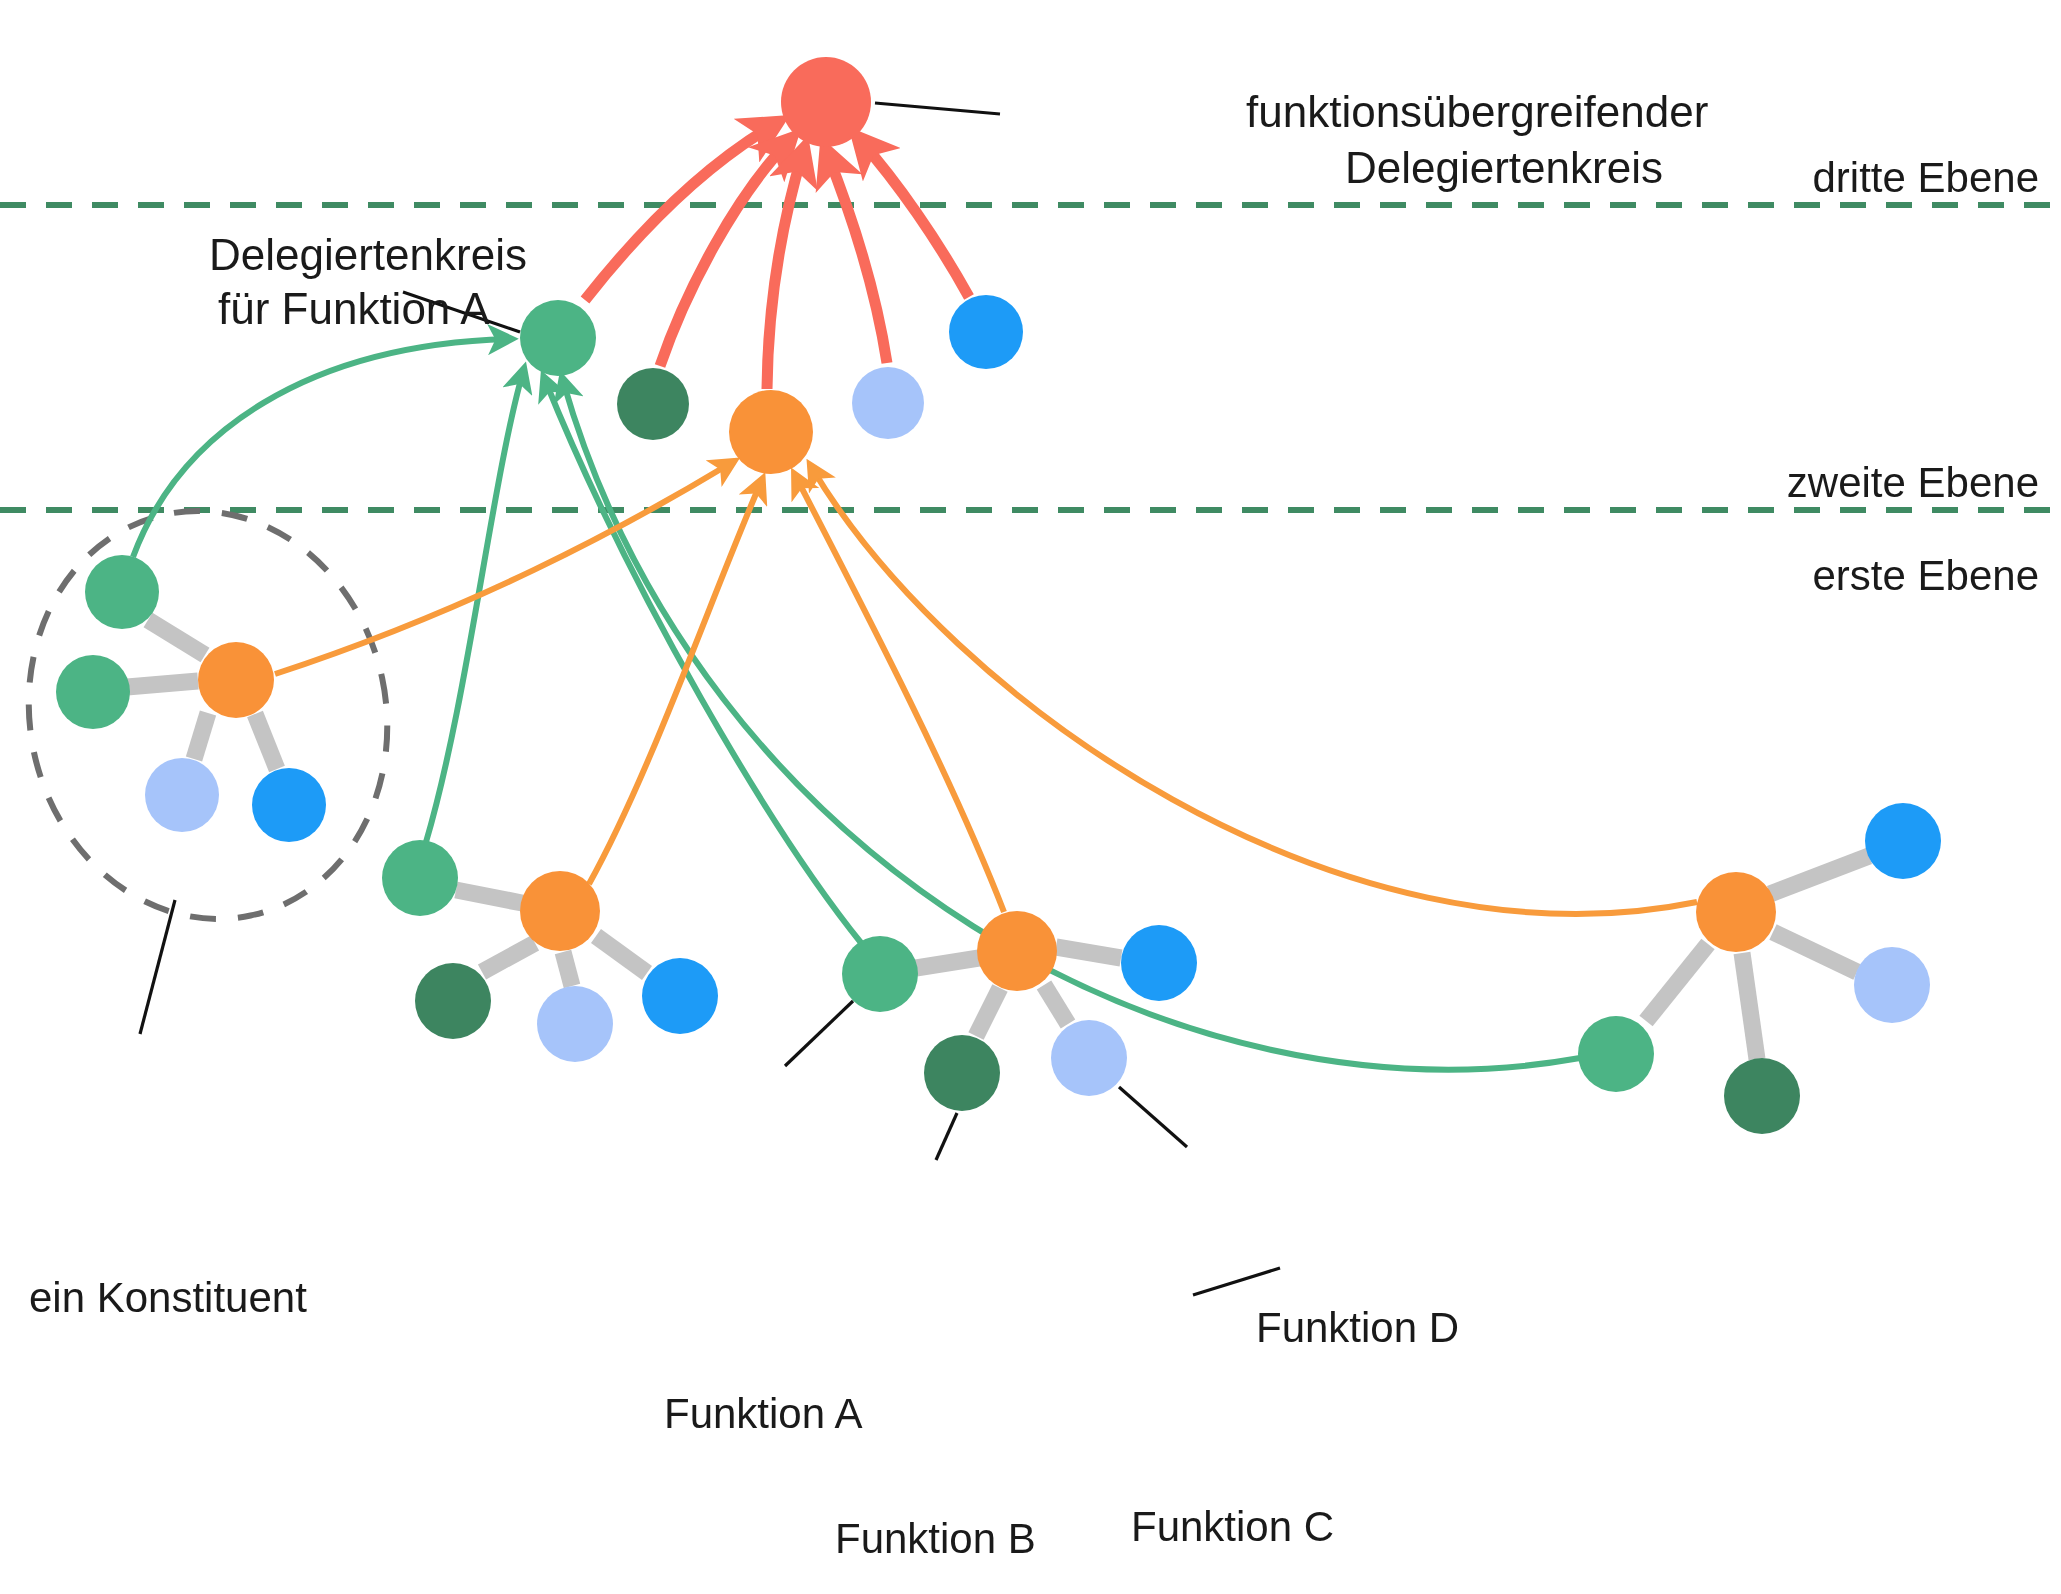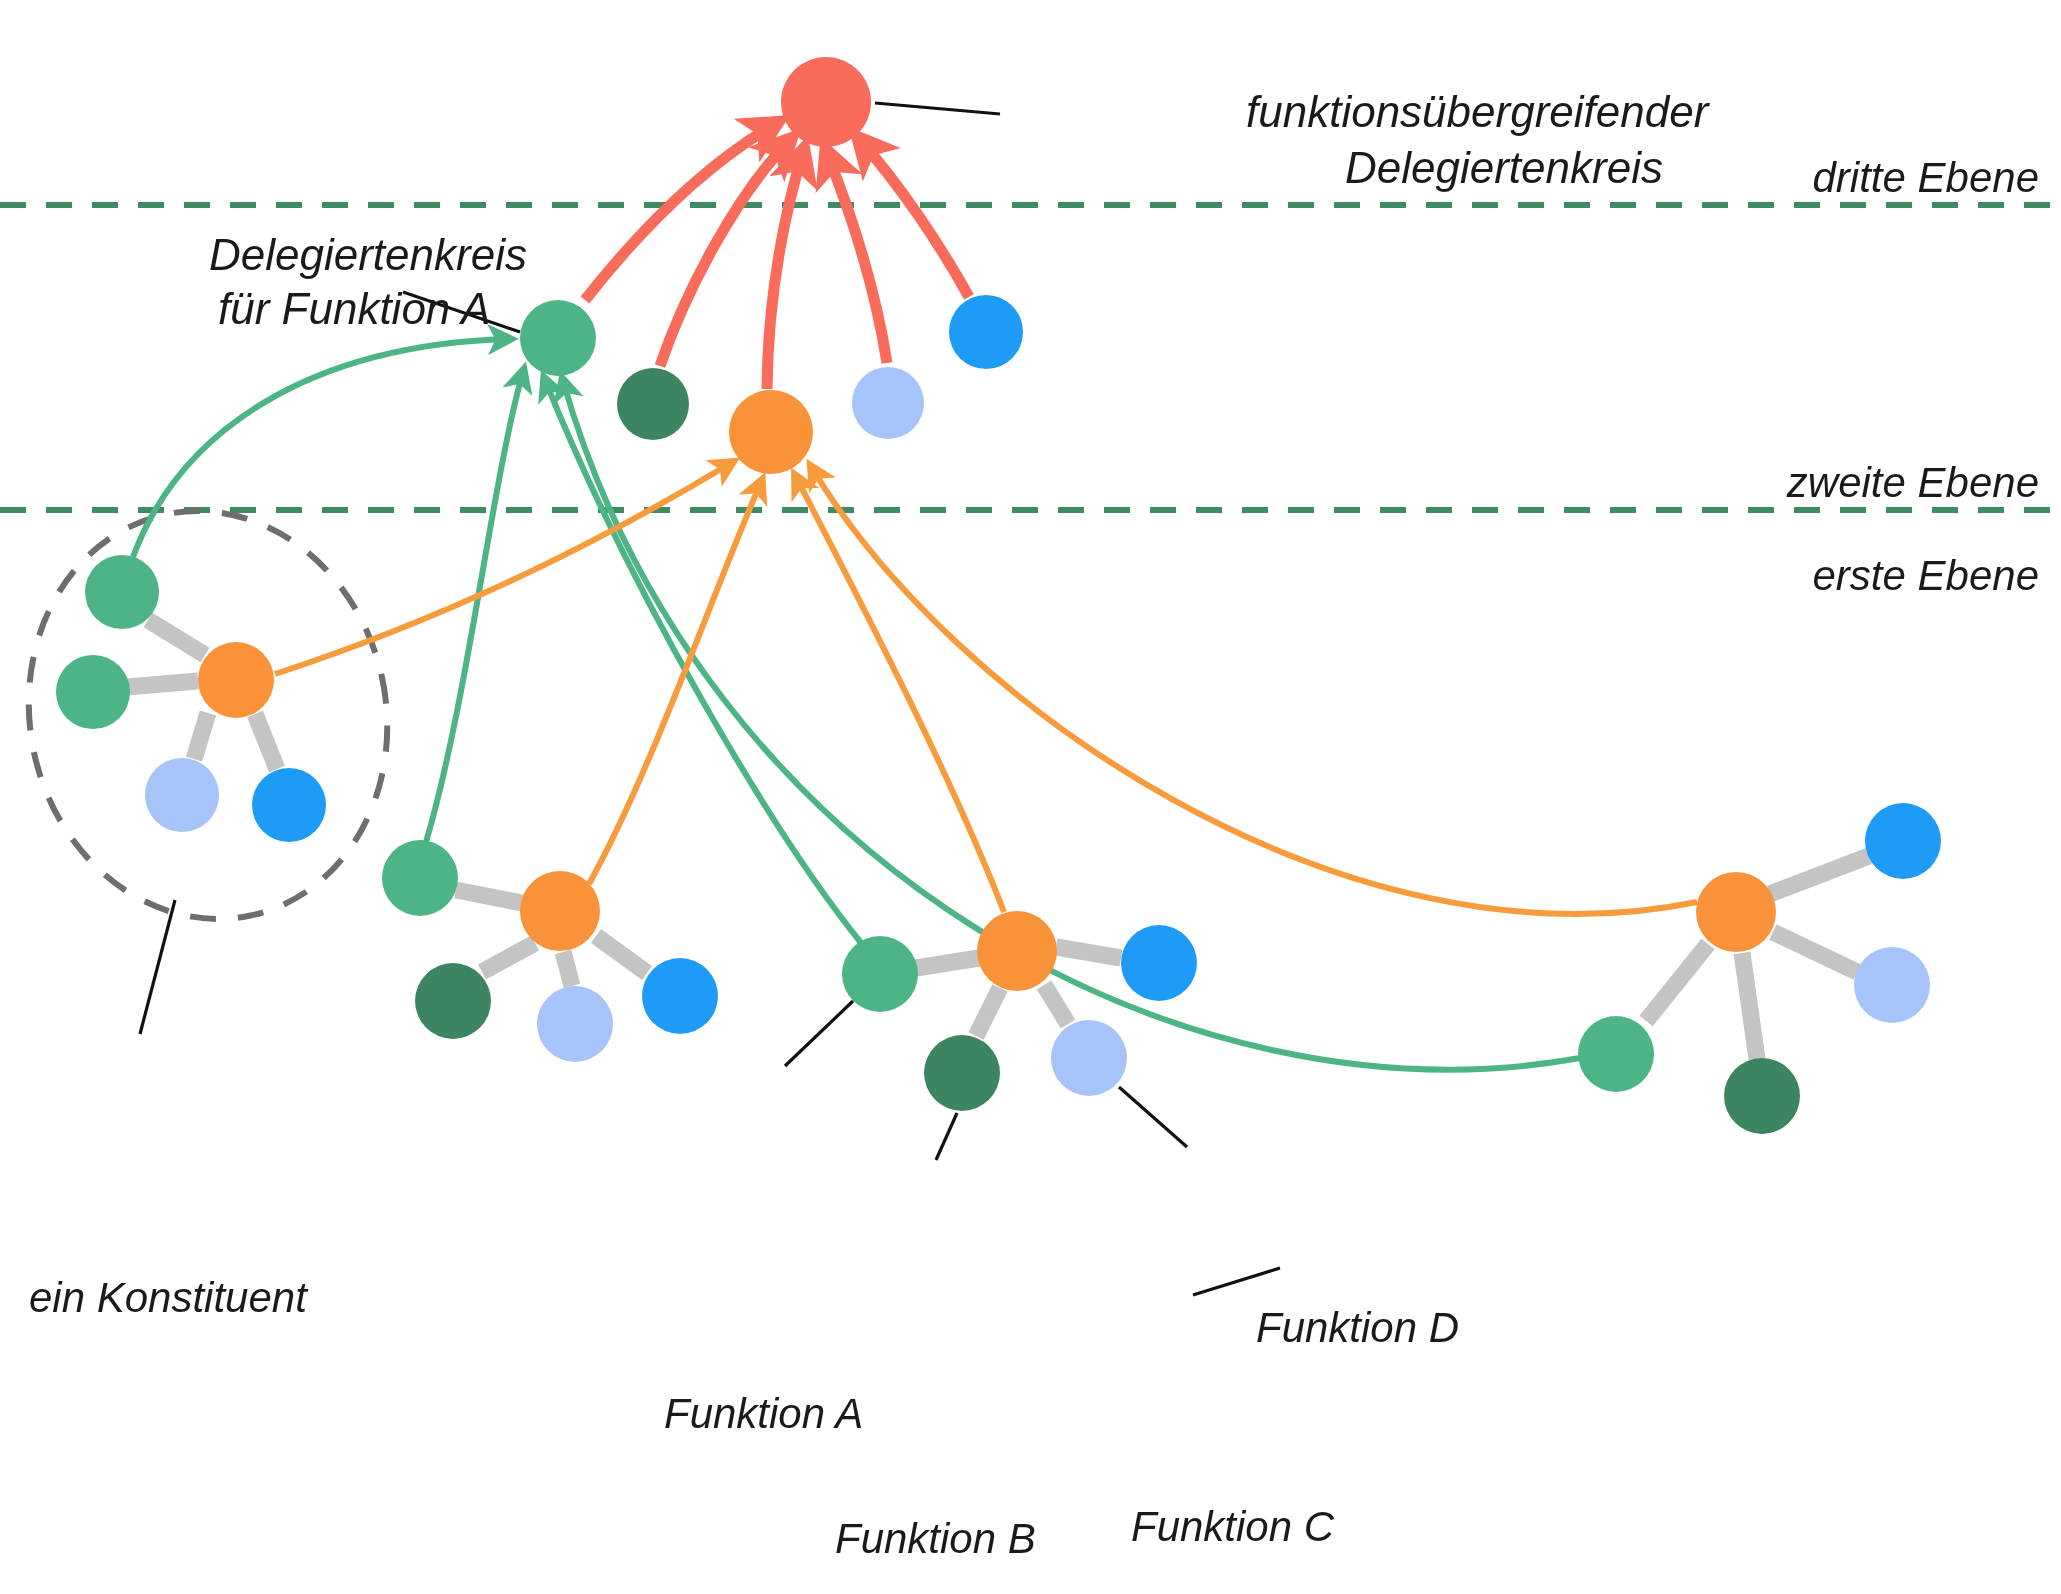--- a/index.html
+++ b/index.html
@@ -13,21 +13,20 @@
     position: relative;
     overflow: hidden;
     font-family: "Liberation Sans", sans-serif;
   }
   #diagram-root {
     position: absolute;
     left: 0;
     top: 0;
     width: 2061px;
     height: 1594px;
-    font-style: italic;
   }
   svg#diagram-svg {
     display: block;
     width: 2061px;
     height: 1594px;
   }
   text {
     font-family: "Liberation Sans", sans-serif;
     fill: #1a1a1a;
   }

